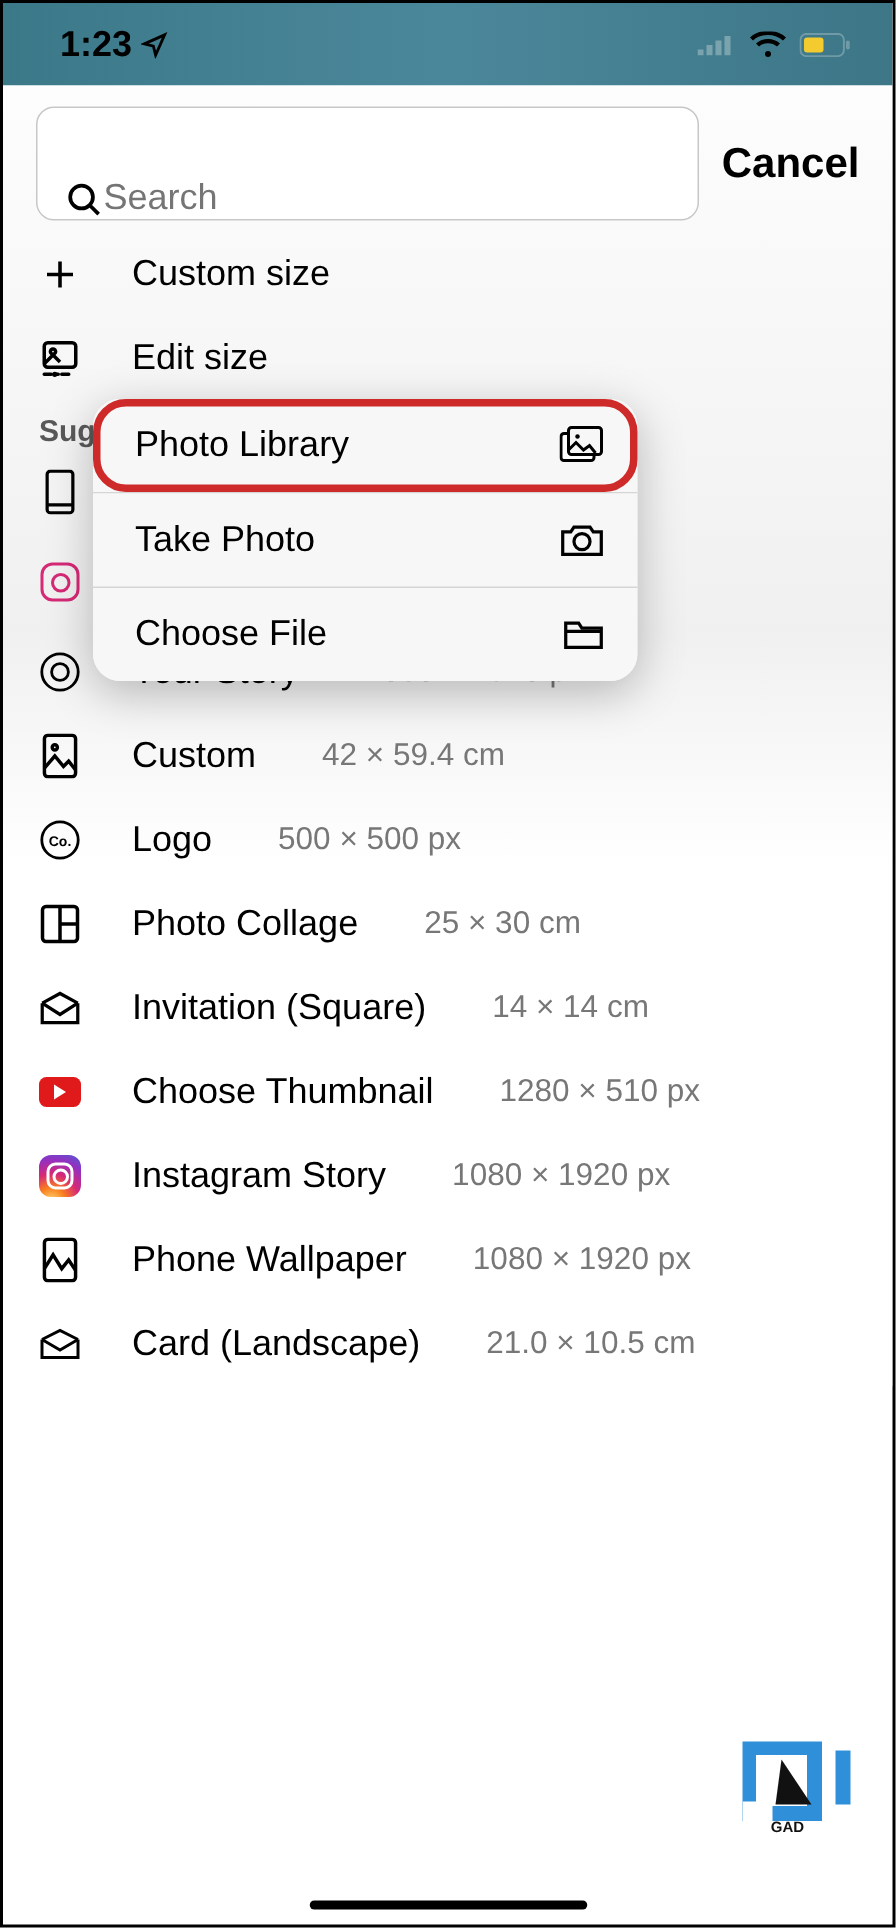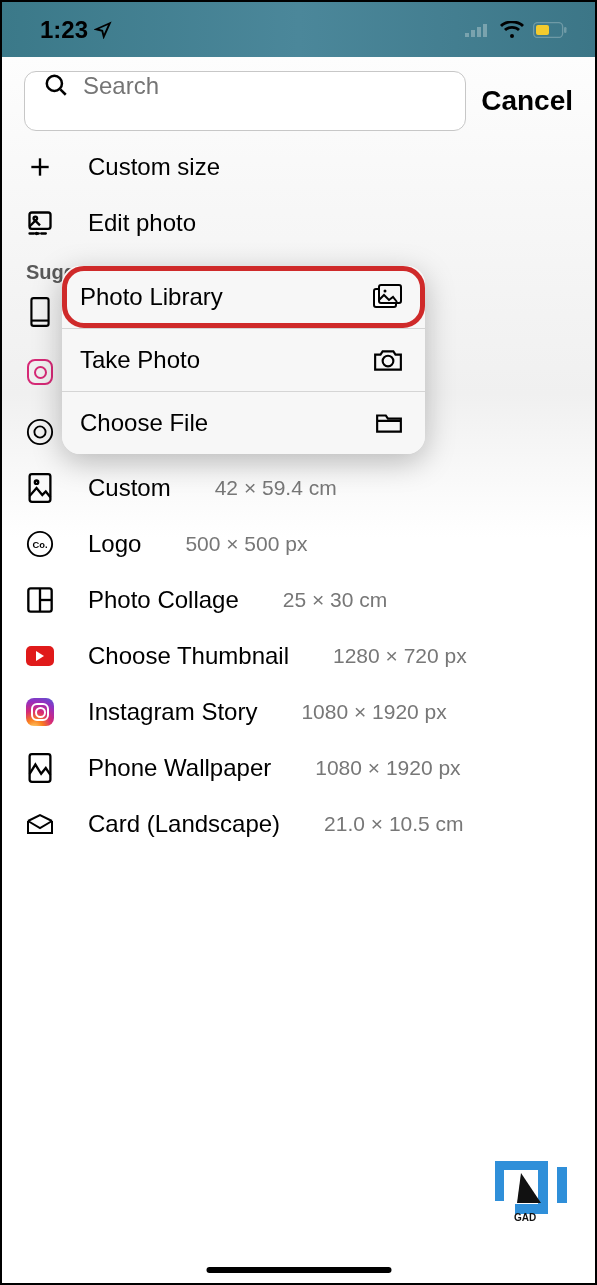--- a/index.html
+++ b/index.html
@@ -5,35 +5,35 @@
 * { margin:0; padding:0; box-sizing:border-box; font-family:-apple-system, BlinkMacSystemFont, "Helvetica Neue", Arial, sans-serif; }
 body { width:597px; height:1285px; border:2px solid #000; background:#fff; position:relative; overflow:hidden; }
 
 
 .statusbar { height:55px; background:linear-gradient(90deg,#3b7989 0%,#4b879a 50%,#3c7687 100%); display:flex; align-items:center; justify-content:space-between; padding:0 28px 0 38px; }
 .sb-left { display:flex; align-items:center; gap:6px; font-weight:700; font-size:24px; color:#000; }
 .sb-right { display:flex; align-items:center; gap:9px; }
 
 
 .search-row { display:flex; align-items:center; padding:14px 22px 0 22px; gap:15px; }
-.search-box { flex:1; height:60px; border:1px solid #c7c7c7; border-radius:12px; display:flex; align-items:flex-start; padding:0 18px; gap:14px; background:#fff; }
+.search-box { flex:1; height:76px; border:1px solid #c7c7c7; border-radius:12px; display:flex; align-items:flex-end; padding:0 18px; background:#fff; }
 .search-box input { border:none; outline:none; font-size:24px; color:#7c7c7c; flex:1; background:transparent; }
 .cancel { font-size:28px; font-weight:600; color:#000; }
 
 
 .list { padding:8px 0 0 0; }
 .row { display:flex; align-items:center; padding:14px 24px; gap:34px; }
 .row-icon { width:28px; height:28px; display:flex; align-items:center; justify-content:center; flex-shrink:0; }
 .row-label { font-size:24px; color:#000; }
 .row-dim { font-size:21px; color:#777; margin-left:10px; }
 .suggested { font-size:20px; font-weight:600; color:#595959; padding:10px 24px 4px 24px; }
 
 
 .popover-wrap { position:absolute; left:60px; top:264px; width:363px; background:#f7f7f7; border-radius:18px; box-shadow:0 8px 30px rgba(0,0,0,.25); overflow:hidden; }
-.pop-item { display:flex; align-items:center; justify-content:space-between; padding:17px 22px 17px 18px; font-size:24px; color:#000; background:#f7f7f7; border-bottom:1px solid #d5d5d5; }
+.pop-item { display:flex; align-items:center; justify-content:space-between; padding:17px 22px 17px 28px; font-size:24px; color:#000; background:#f7f7f7; border-bottom:1px solid #d5d5d5; }
 .pop-item:last-child { border-bottom:none; }
 .pop-highlight { position:absolute; left:60px; top:264px; width:363px; height:62px; border:5px solid #cf2a2a; border-radius:22px; pointer-events:none; }
 
 
 .yt-box { width:28px; height:20px; background:#e01a1a; border-radius:5px; display:flex; align-items:center; justify-content:center; }
 .yt-tri { width:0; height:0; border-left:8px solid #fff; border-top:5px solid transparent; border-bottom:5px solid transparent; }
 
 
 .ig { width:28px; height:28px; border-radius:8px; background:radial-gradient(circle at 30% 110%,#feda75 0%,#fa7e1e 25%,#d62976 50%,#962fbf 75%,#4f5bd5 100%); display:flex; align-items:center; justify-content:center; }
 .ig-inner { width:18px; height:18px; border:2px solid #fff; border-radius:6px; display:flex; align-items:center; justify-content:center; position:relative; }
@@ -115,21 +115,21 @@
   <div class="row">
     <span class="row-icon">
       <svg width="28" height="28" viewBox="0 0 24 24" fill="none" stroke="#000" stroke-width="2">
             <rect x="3" y="3" width="18" height="14" rx="2"></rect>
             <circle cx="8" cy="8" r="1.5"></circle>
             <path d="M3 15l5-5 4 4"></path>
             <path d="M3 21h4m2 0h2m2 0h4" stroke-linecap="round"></path>
             <circle cx="9" cy="21" r="1.5" fill="#000" stroke="none"></circle>
           </svg>
     </span>
-    <span class="row-label">Edit photo</span>
+    <span class="row-label">Edit size</span>
   </div>
 
   <div class="suggested">Sugg</div>
 
   <div class="row" style="padding-top:10px;padding-bottom:20px;">
     <span class="row-icon">
       <svg width="22" height="30" viewBox="0 0 18 28" fill="none" stroke="#000" stroke-width="2">
             <rect x="1" y="1" width="16" height="26" rx="2"></rect>
             <line x1="1" y1="22" x2="17" y2="22"></line>
           </svg>
@@ -183,29 +183,40 @@
       <svg width="28" height="28" viewBox="0 0 24 24" fill="none" stroke="#000" stroke-width="2">
             <rect x="2" y="2" width="20" height="20" rx="2"></rect>
             <line x1="12" y1="2" x2="12" y2="22"></line>
             <line x1="12" y1="12" x2="22" y2="12"></line>
           </svg>
     </span>
     <span class="row-label">Photo Collage</span>
     <span class="row-dim">25 × 30 cm</span>
   </div>
 
+  <div class="row">
+    <span class="row-icon">
+      <svg width="28" height="26" viewBox="0 0 26 22" fill="none" stroke="#000" stroke-width="2">
+            <path d="M2 8v12h22V8"></path>
+            <path d="M2 8l11 7 11-7"></path>
+            <path d="M2 8l11-6 11 6"></path>
+          </svg>
+    </span>
+    <span class="row-label">Invitation (Square)</span>
+    <span class="row-dim">14 × 14 cm</span>
+  </div>
 
   <div class="row">
     <span class="row-icon">
       <span class="yt-box">
             <span class="yt-tri"></span>
           </span>
     </span>
     <span class="row-label">Choose Thumbnail</span>
-    <span class="row-dim">1280 × 720 px</span>
+    <span class="row-dim">1280 × 510 px</span>
   </div>
 
   <div class="row">
     <span class="row-icon">
       <span class="ig">
             <span class="ig-inner"></span>
           </span>
     </span>
     <span class="row-label">Instagram Story</span>
     <span class="row-dim">1080 × 1920 px</span>

